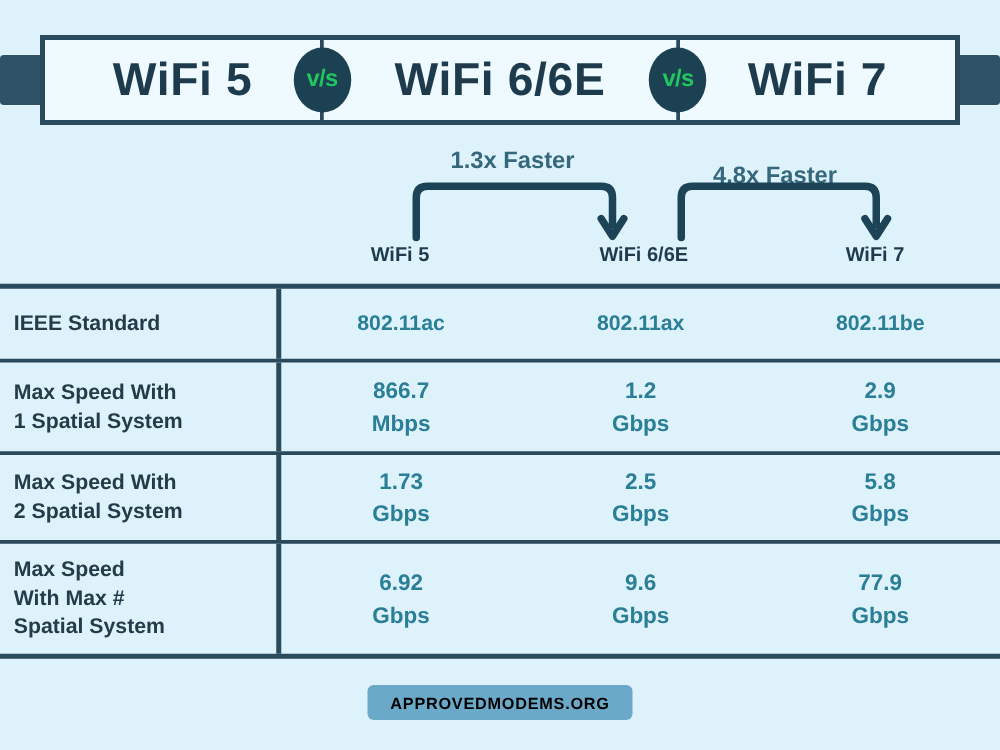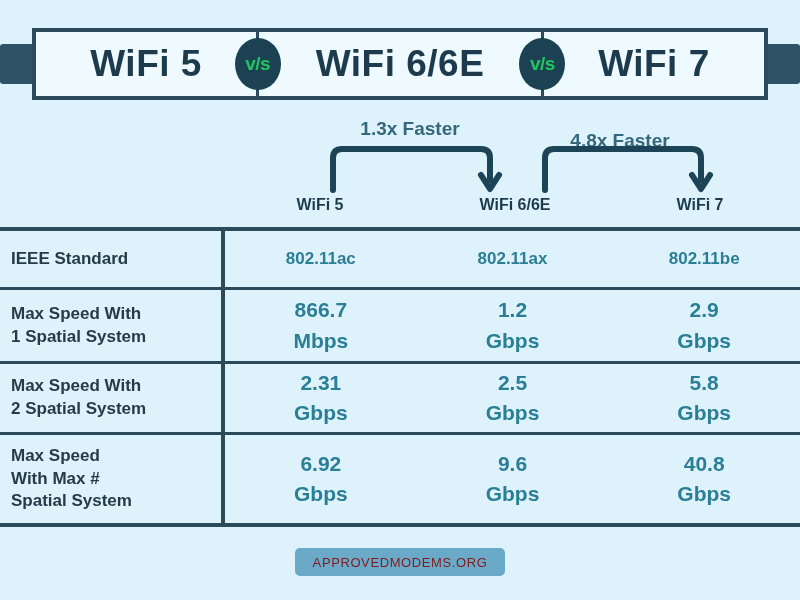--- a/index.html
+++ b/index.html
@@ -160,21 +160,21 @@
     display: flex;
     align-items: center;
   }
   .cell {
     flex: 1 1 0;
     display: flex;
     flex-direction: column;
     align-items: center;
     justify-content: center;
     color: #2a7e96;
-    font-size: 21px;
+    font-size: 18px;
     font-weight: bold;
     line-height: 1.45;
     text-align: center;
   }
   .cell.std { font-size: 17px; }
   .cell-unit { font-weight: bold; }
 
   .r0 { height: 59px; }
   .r1 { height: 74px; }
   .r2 { height: 71px; }
@@ -184,23 +184,23 @@
   #footer {
     position: absolute;
     left: 0;
     top: 548px;
     width: 800px;
     display: flex;
     justify-content: center;
   }
   #footer-badge {
     background: #6ba9c9;
-    color: #7f1d1d;
+    color: #000000;
     font-size: 13px;
-    font-weight: normal;
+    font-weight: bold;
     letter-spacing: 0.6px;
     padding: 7px 18px 6px 18px;
     border-radius: 5px;
   }
 </style>
 </head>
 <body>
 
 <div id="banner-area">
   <div class="side-tab left"></div>
@@ -274,21 +274,21 @@
         <span>2.9</span>
         <span class="cell-unit">Gbps</span>
       </div>
     </div>
   </div>
 
   <div class="trow r2">
     <div class="row-label">Max Speed With<br>2 Spatial System</div>
     <div class="row-values">
       <div class="cell">
-        <span>2.31</span>
+        <span>1.73</span>
         <span class="cell-unit">Gbps</span>
       </div>
       <div class="cell">
         <span>2.5</span>
         <span class="cell-unit">Gbps</span>
       </div>
       <div class="cell">
         <span>5.8</span>
         <span class="cell-unit">Gbps</span>
       </div>
@@ -300,21 +300,21 @@
     <div class="row-values">
       <div class="cell">
         <span>6.92</span>
         <span class="cell-unit">Gbps</span>
       </div>
       <div class="cell">
         <span>9.6</span>
         <span class="cell-unit">Gbps</span>
       </div>
       <div class="cell">
-        <span>40.8</span>
+        <span>77.9</span>
         <span class="cell-unit">Gbps</span>
       </div>
     </div>
   </div>
 
 </div>
 
 <div id="footer">
   <div id="footer-badge">APPROVEDMODEMS.ORG</div>
 </div>

